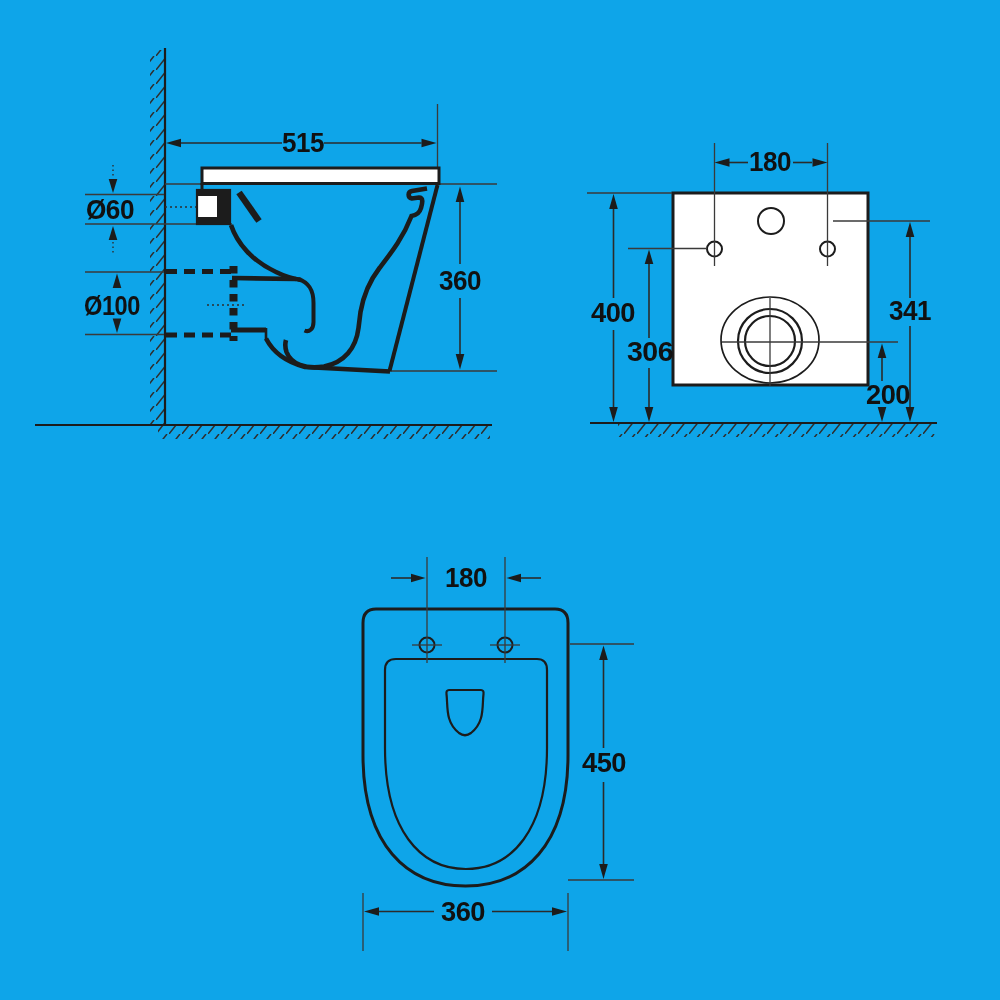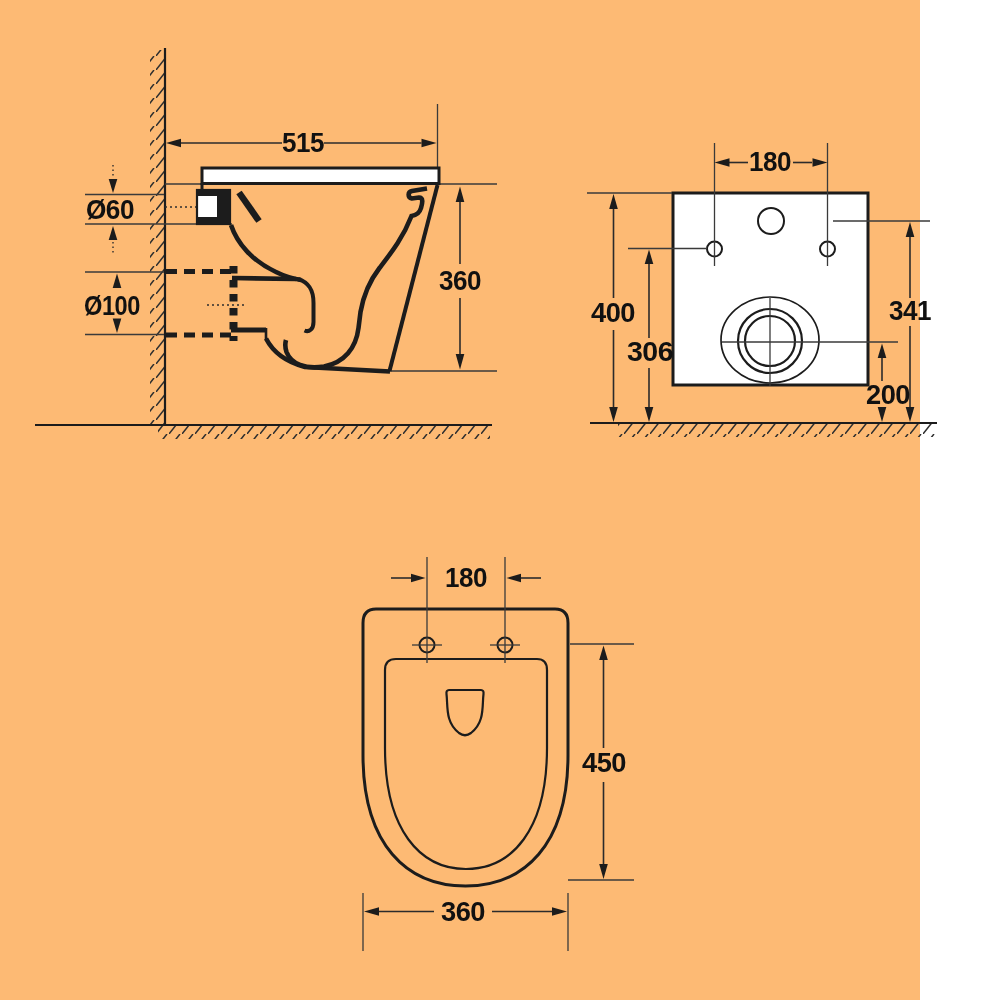--- a/index.html
+++ b/index.html
@@ -1,17 +1,17 @@
 <!DOCTYPE html>
 <html><head>
 <meta charset="utf-8">
 <style>
   html,body{margin:0;padding:0;background:#ffffff;}
   .canvas{
-    position:relative;width:920px;height:1000px;background:#fdba74;
+    position:relative;width:1000px;height:1000px;background:#0ea5e9;
     font-family:"Liberation Sans", sans-serif;
   }
   svg{display:block;}
   .dim{
     font-family:"Liberation Sans", sans-serif;
     font-weight:bold;
     font-size:27px;
     fill:#111111;
     letter-spacing:-0.5px;
   }

